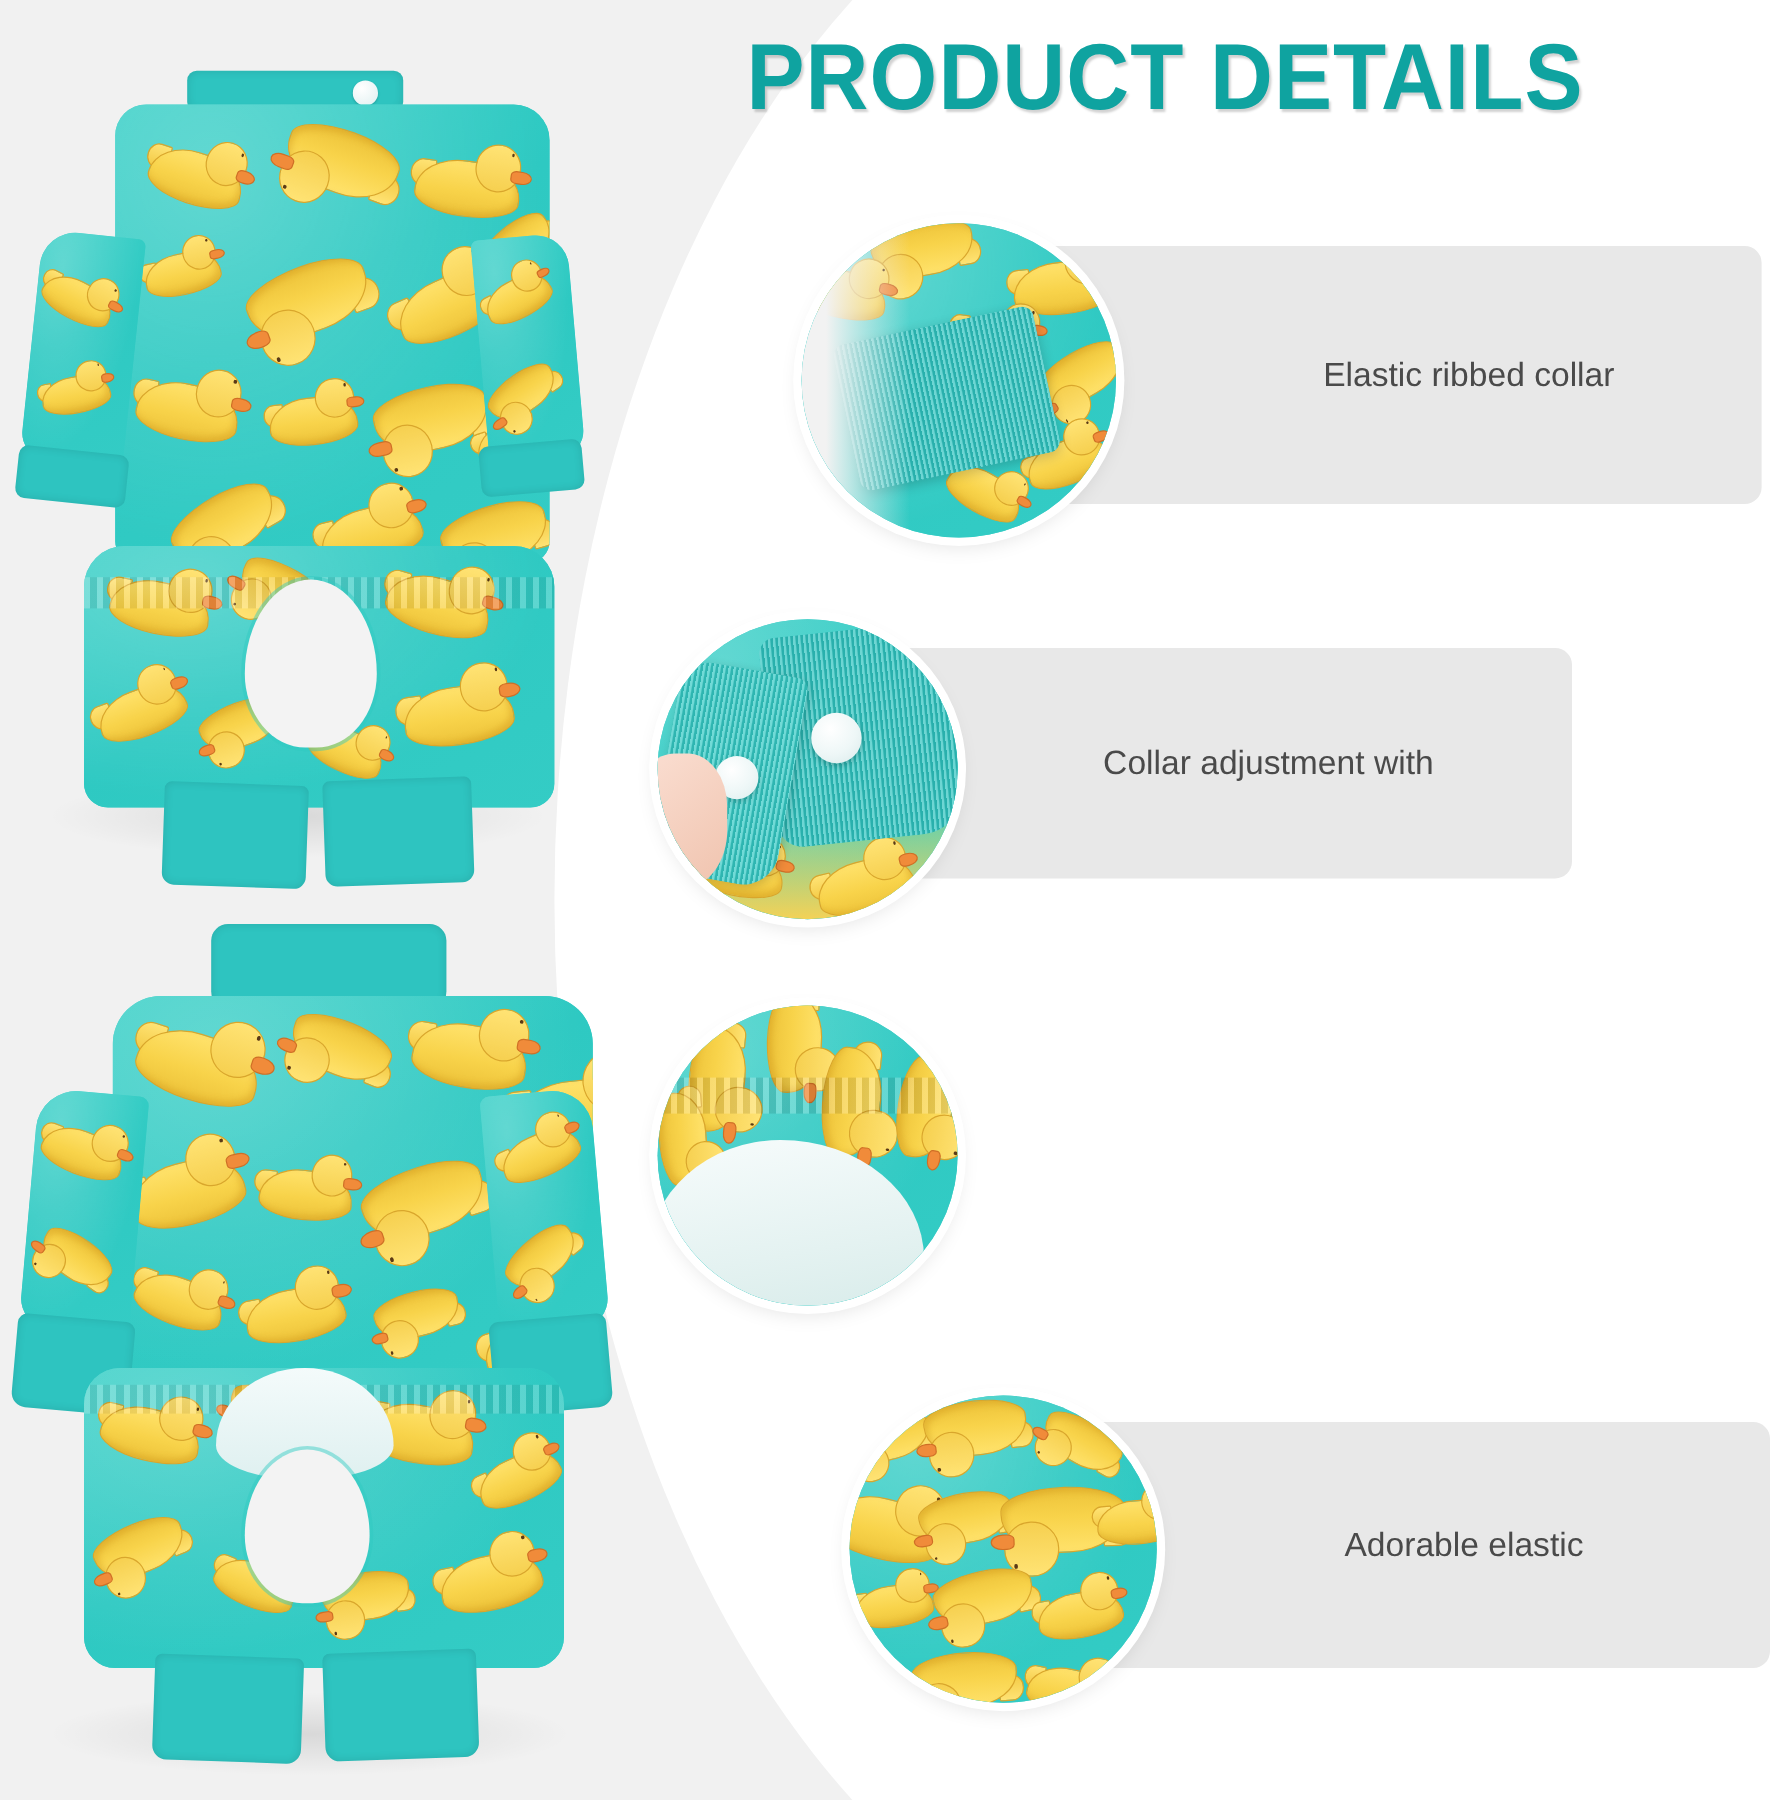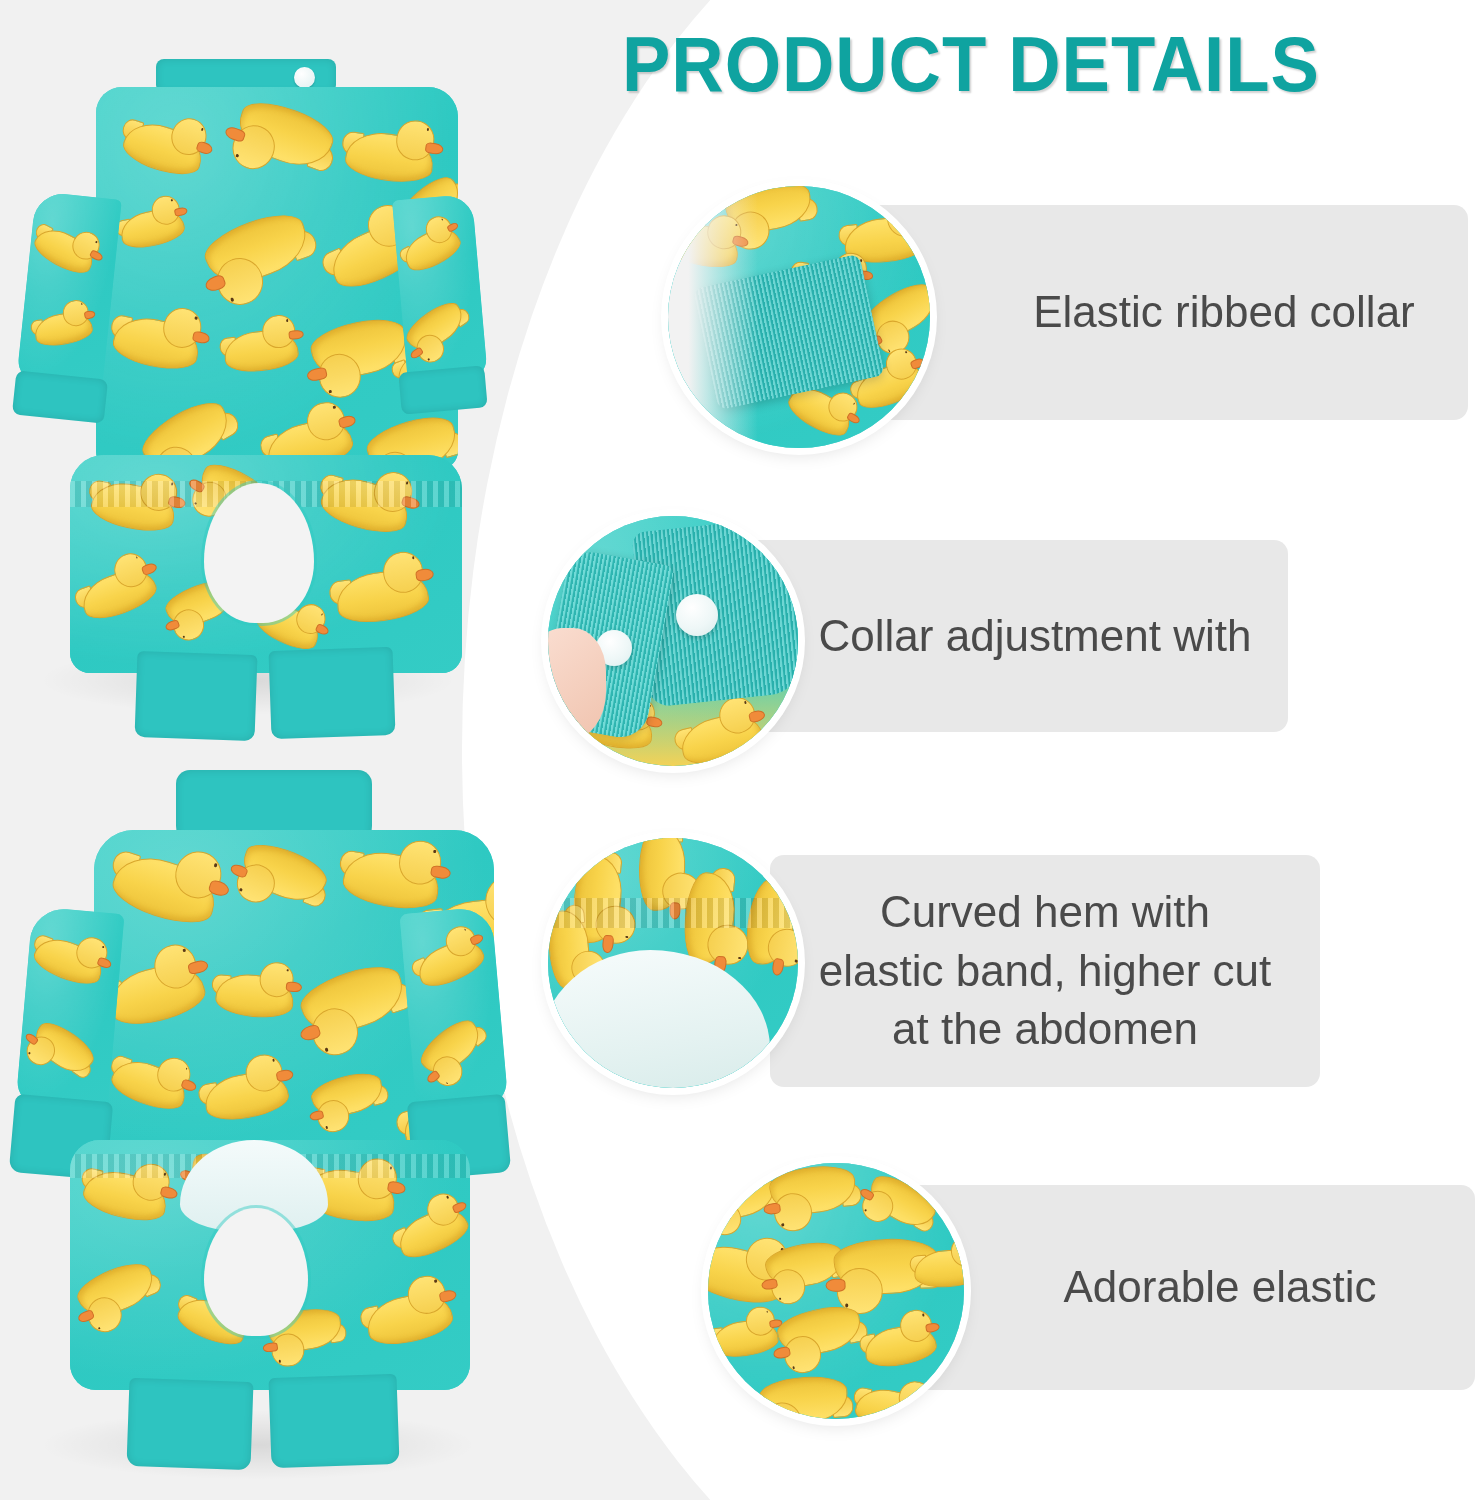--- a/index.html
+++ b/index.html
@@ -43,27 +43,27 @@
   }
 
   
   .pill{
     position:absolute;
     background:#e8e8e8;
     border-radius:14px;
     display:flex;align-items:center;justify-content:center;
     text-align:center;
     color:#4a4a4a;
-    font-size:44px;
+    font-size:28px;
     line-height:1.33;
     padding:0 26px;
     box-sizing:border-box;
   }
   .pill-1{left:860px;top:205px;width:608px;height:215px;}
-  .pill-2{left:674px;top:540px;width:614px;height:192px;}
+  .pill-2{left:696px;top:540px;width:614px;height:192px;}
   .pill-3{left:770px;top:855px;width:550px;height:232px;}
   .pill-4{left:905px;top:1185px;width:570px;height:205px;}
 
   
   .circle{
     position:absolute;border-radius:50%;
     overflow:hidden;
     background:#45d0c8;
     box-shadow:0 0 0 7px #ffffff, 0 6px 18px rgba(0,0,0,0.13);
   }
@@ -709,27 +709,20 @@
       <div class="rib" style="position:absolute;left:92px;top:8px;width:160px;height:176px;background-color:#2ec4c0;border-radius:14px 10px 40px 22px;transform:rotate(-6deg);"></div>
       <div class="rib" style="position:absolute;left:6px;top:40px;width:106px;height:178px;background-color:#34cac5;border-radius:26px 10px 30px 16px;transform:rotate(10deg);box-shadow:2px 2px 8px rgba(0,0,0,.16);"></div>
 
       <span style="position:absolute;left:128px;top:78px;width:42px;height:42px;border-radius:50%;background:radial-gradient(circle at 38% 32%,#ffffff 0%,#eef7f7 55%,#d9eaea 100%);box-shadow:0 2px 5px rgba(0,0,0,.22);"></span>
       <span style="position:absolute;left:48px;top:114px;width:36px;height:36px;border-radius:50%;background:radial-gradient(circle at 38% 32%,#ffffff 0%,#eef7f7 55%,#dceded 100%);box-shadow:0 2px 5px rgba(0,0,0,.2);"></span>
 
       <div style="position:absolute;left:-26px;top:112px;width:84px;height:112px;background:linear-gradient(140deg,#fbe0d4,#f0c3ae);border-radius:50% 40% 44% 52%;"></div>
     </div>
   </div>
 
-  <div class="pill pill-3">
-    <div>
-      <div>Curved hem with</div>
-      <div>elastic band, higher cut</div>
-      <div>at the abdomen</div>
-    </div>
-  </div>
   <div class="circle c3">
     <div class="photo">
       <div class="duckbg"></div>
 
       <div class="duck" style="left:8px;top:24px;width:88px;height:76px;transform:rotate(96deg);">
           <div class="tail"></div>
           <div class="body"></div>
           <div class="head">
             <div class="eye"></div>
           </div>

